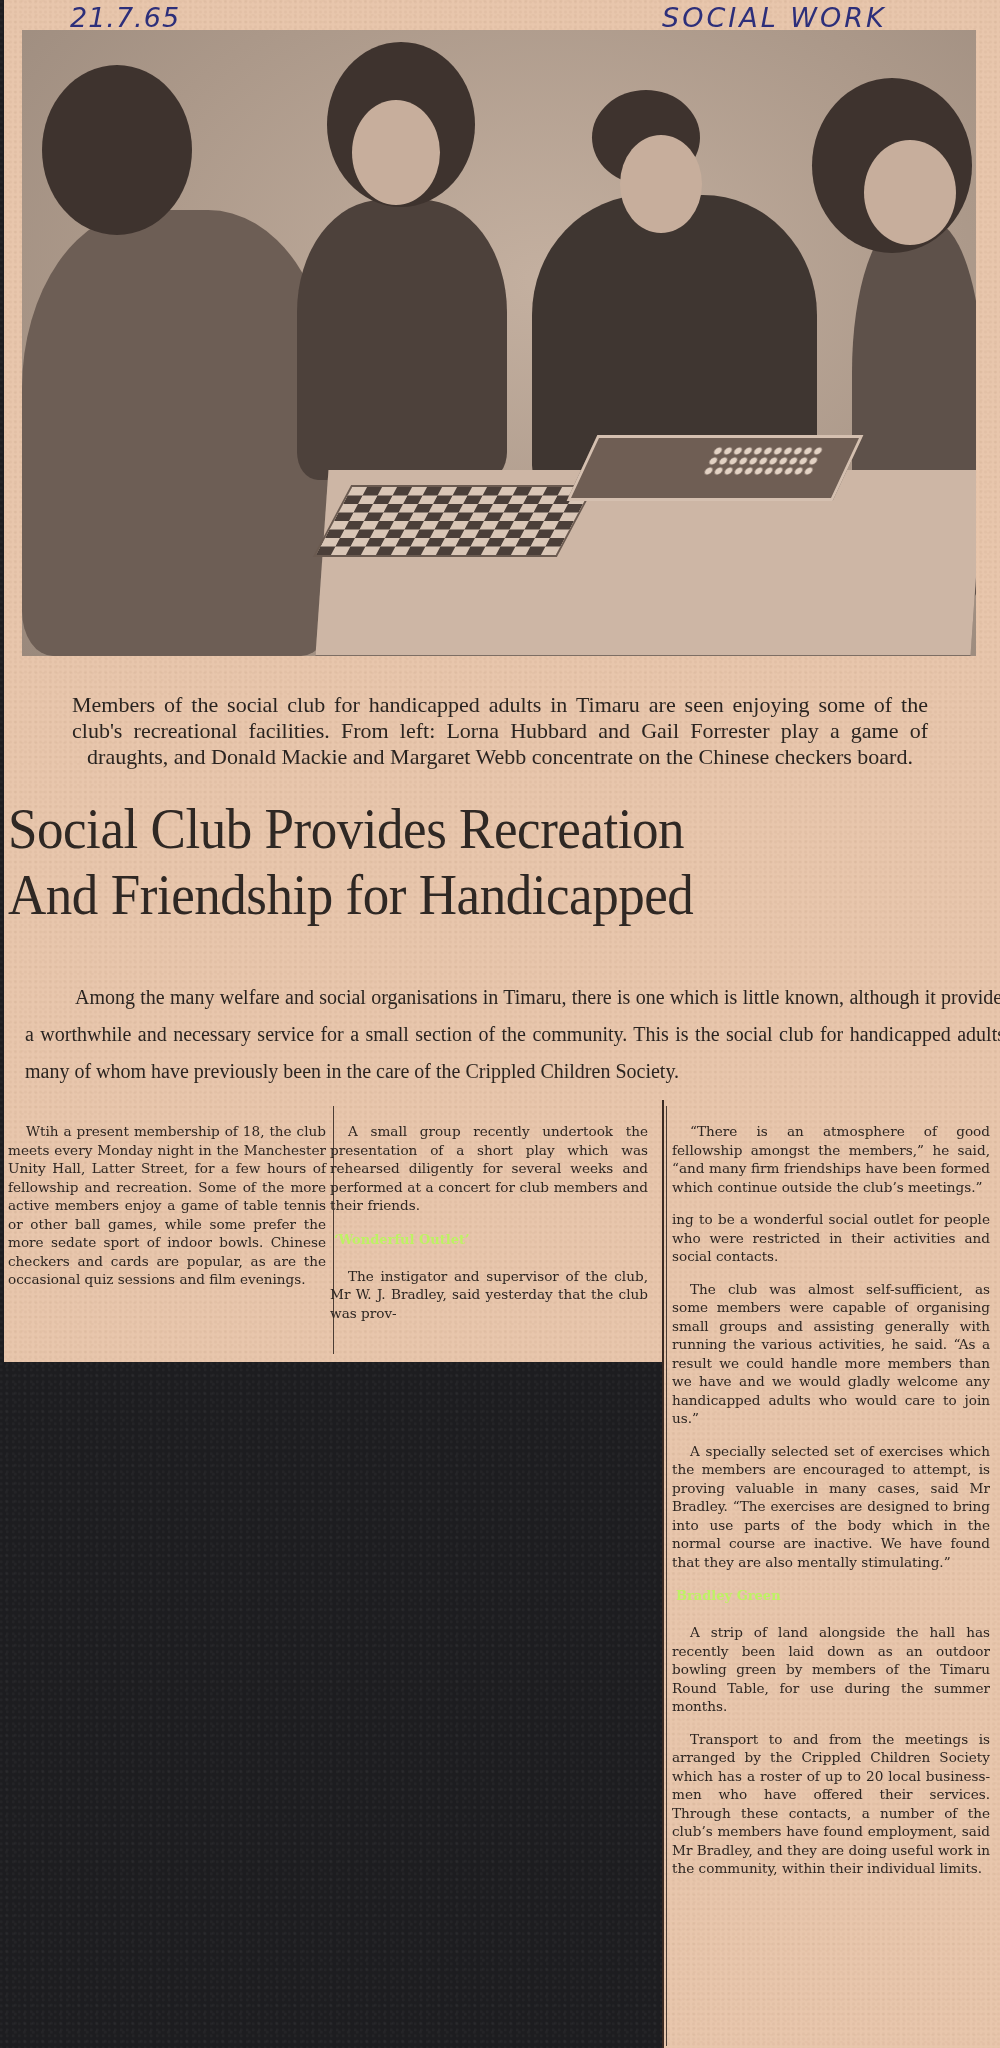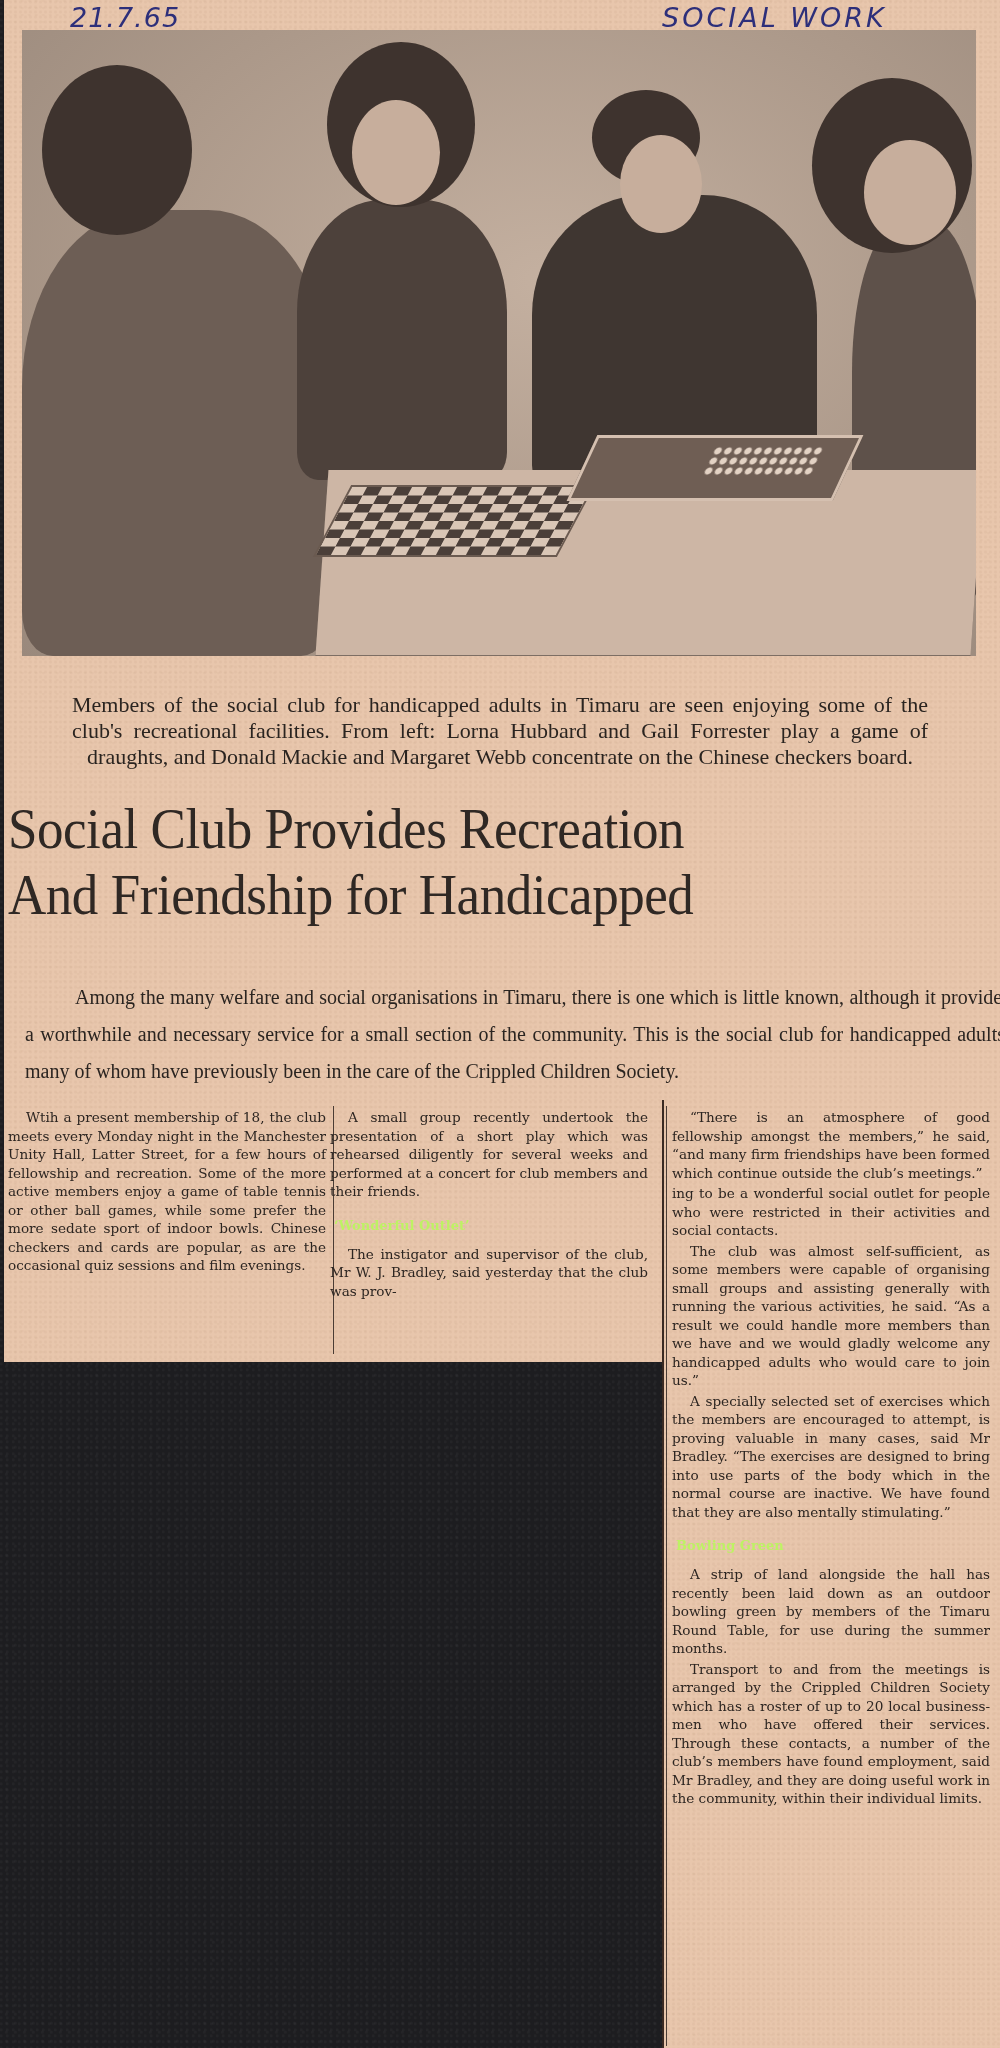--- a/index.html
+++ b/index.html
@@ -82,21 +82,21 @@
   .lead {
     position:absolute; left:8px; top:962px; width:985px;
     font-family:"Liberation Serif", serif; font-size:20px; line-height:37px;
     text-align:justify; text-indent:50px; color:#2a2420; margin:17px;
   }
   .col {
     position:absolute; top:1108px; width:318px;
     font-family:"DejaVu Serif", serif; font-size:13.6px; line-height:18.5px;
     text-align:justify; hyphens:manual; color:#2c2521;
   }
-  .col p { margin:0 0 2px 0; text-indent:18px; }
+  .col p { margin:14px 0 2px 0; text-indent:18px; }
   .col-1 { left:8px; }
   .col-2 { left:330px; }
   .col-3 { left:672px; }
   .col-rule { position:absolute; width:1px; background:#4a3c34; }
   .rule-1 { left:333px; top:1106px; height:248px; }
   .rule-2 { left:666px; top:1106px; height:940px; }
   .subhead {
     font-family:"DejaVu Serif", serif; font-weight:bold; font-size:13px;
     line-height:26px; margin:12px 0 6px 4px; color:#bef264;
   }
@@ -155,16 +155,16 @@
   <p>A small group recently under­took the presentation of a short play which was rehearsed dili­gently for several weeks and per­formed at a concert for club members and their friends.</p>
   <div class="subhead">‘Wonderful Outlet’</div>
   <p>The instigator and supervisor of the club, Mr W. J. Bradley, said yesterday that the club was prov-</p>
 </div>
 
 <div class="col col-3">
   <p>“There is an atmosphere of good fellowship amongst the members,” he said, “and many firm friend­ships have been formed which con­tinue outside the club’s meetings.”</p>
   <p style="text-indent:0">ing to be a wonderful social outlet for people who were restricted in their activities and social contacts.</p>
   <p>The club was almost self-sufficient, as some members were capable of organising small groups and assisting generally with run­ning the various activities, he said. “As a result we could handle more members than we have and we would gladly welcome any handi­capped adults who would care to join us.”</p>
   <p>A specially selected set of exer­cises which the members are en­couraged to attempt, is proving valuable in many cases, said Mr Bradley. “The exercises are designed to bring into use parts of the body which in the normal course are inactive. We have found that they are also mentally stim­ulating.”</p>
-  <div class="subhead">Bowling Green</div>
+  <div class="subhead">Bradley Green</div>
   <p>A strip of land alongside the hall has recently been laid down as an outdoor bowling green by members of the Timaru Round Table, for use during the summer months.</p>
   <p>Transport to and from the meet­ings is arranged by the Crippled Children Society which has a roster of up to 20 local business­men who have offered their ser­vices. Through these contacts, a number of the club’s members have found employment, said Mr Bradley, and they are doing useful work in the community, within their individual limits.</p>
 </div>
 
 </body></html>

